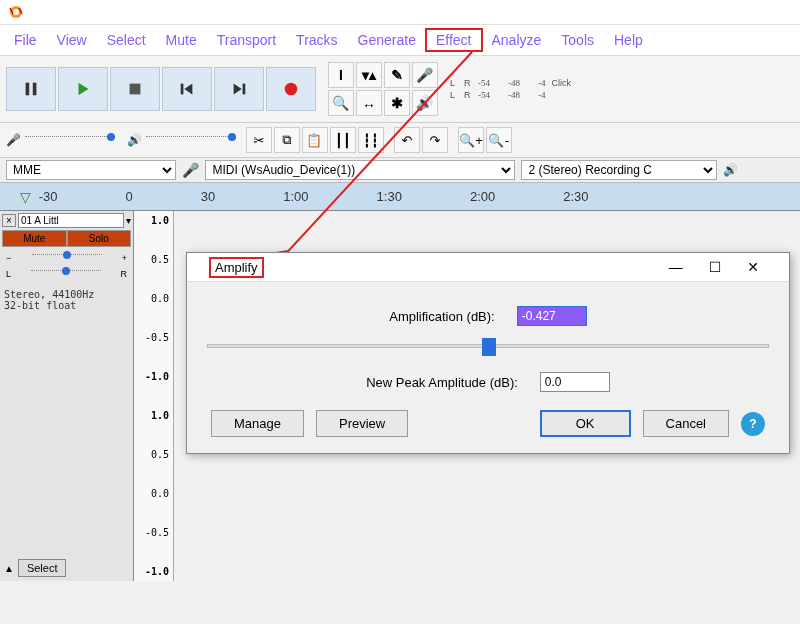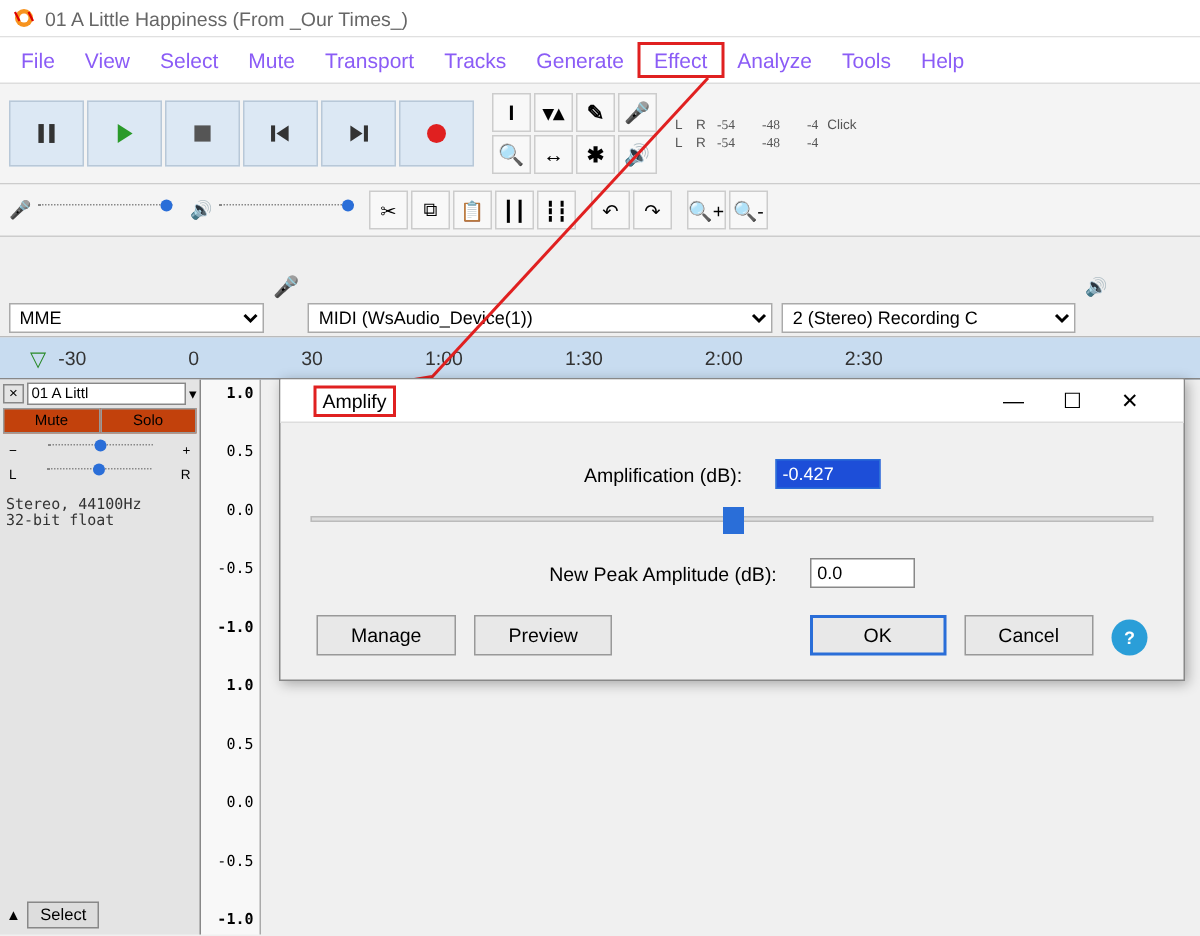--- a/index.html
+++ b/index.html
@@ -30,21 +30,21 @@
 .toolbar2 { display: flex; align-items: center; padding: 4px 6px; background: #f4f4f4; border-bottom: 1px solid #ccc; gap: 10px; }
 .microw { display: flex; align-items: center; gap: 4px; }
 .sliderdots { width: 90px; height: 8px; border-top: 1px dotted #888; position: relative; }
 .sliderdots::after { content:''; position:absolute; width:8px; height:8px; background:#2a6ed8; border-radius:50%; top:-4px; }
 .sliderdots.right::after { right: 0; }
 .sliderdots.center::after { left: 45%; }
 .editgrid { display: flex; gap: 2px; }
 .editgrid .eg { width: 26px; height: 26px; border: 1px solid #ccc; background:#f8f8f8; display:flex; align-items:center; justify-content:center; cursor:pointer; font-size:13px; }
 
 .devicebar { display:flex; align-items:center; padding:2px 6px; background:#efefef; border-bottom:1px solid #bbb; gap:6px; }
-.devicebar select { font-size:12px; padding:1px 2px; background:#fff; border:1px solid #aaa;margin-top:42px; }
+.devicebar select { font-size:12px; padding:1px 2px; background:#fff; border:1px solid #aaa; }
 .devicebar .micicon { font-size:14px; }
 
 .timeline { display:flex; align-items:center; background:#c8dcf0; border-bottom:1px solid #888; height:28px; padding-left:20px; position:relative; }
 .timeline .tri { color:#2a8a2a; font-size:14px; margin-right:8px; }
 .timeline .ticks { display:flex; gap:68px; color:#333; font-size:13px; font-weight:500; }
 
 .track { display:flex; height:370px; }
 .trackhead { width:134px; background:#e4e4e4; border-right:1px solid #888; padding:2px; font-size:10px; }
 .trackhead .toprow { display:flex; align-items:center; gap:2px; }
 .trackhead .x { border:1px solid #888; width:14px; text-align:center; cursor:pointer; }
@@ -65,43 +65,42 @@
 .wavefill.top { top:0; bottom:auto; background:linear-gradient(to bottom, #2020c0 0%, #3030d0 40%, transparent 100%); }
 
 .dialog { position:absolute; left:186px; top:252px; width:604px; background:#f0f0f0; border:1px solid #888; box-shadow:2px 2px 8px rgba(0,0,0,0.3); }
 .dialog .dtitle { display:flex; align-items:center; justify-content:space-between; padding:4px 24px; background:#fff; border-bottom:1px solid #ddd; }
 .dialog .dtitle .name { outline:2px solid #e02020; padding:1px 4px; font-size:13px; }
 .dialog .dtitle .wbtns { display:flex; gap:14px; font-size:14px; }
 .dialog .dtitle .wbtns span { cursor:pointer; padding:2px 6px; }
 .dialog .body { padding:24px 20px 16px; }
 .dialog .row { display:flex; align-items:center; justify-content:center; gap:22px; margin-bottom:18px; font-size:13px; }
 .dialog .row input[type=text] { width:70px; padding:2px 4px; border:1px solid #2a6ed8; font-size:12px; text-align:left; }
-.dialog .row input.sel { background:#1d4ed8; color:#fff; }
+.dialog .row input.sel { background:#8b5cf6; color:#fff; }
 .dialog .sliderbar { width:100%; height:4px; background:#ddd; border:1px solid #bbb; position:relative; margin-bottom:24px; }
 .dialog .sliderbar .thumb { position:absolute; left:49%; top:-7px; width:14px; height:18px; background:#2a6ed8; }
 .dialog .row input.plain { border:1px solid #888; background:#fff; }
 .dialog .chk { display:flex; align-items:center; justify-content:center; gap:4px; font-size:13px; margin-bottom:20px; }
-.dialog .btnrow { display:flex; align-items:flex-end; gap:12px; padding:0 4px; }
+.dialog .btnrow { display:flex; align-items:center; gap:12px; padding:0 4px; }
 .dialog .btnrow button { padding:5px 22px; font-size:13px; background:#e8e8e8; border:1px solid #999; cursor:pointer; }
 .dialog .btnrow button.primary { border:2px solid #2a6ed8; padding:4px 34px; }
 .dialog .btnrow .help { width:24px; height:24px; border-radius:50%; background:#2a9ed8; color:#fff; display:flex; align-items:center; justify-content:center; font-weight:bold; cursor:pointer; margin-left:auto; }
 .dialog .btnrow .spacer { flex:1; }
 
 svg.annoline { position:absolute; left:0; top:0; pointer-events:none; }
 </style>
 </head>
 <body>
 
 <div class="titlebar">
   <svg class="logo" viewBox="0 0 16 16">
       <circle cx="8" cy="8" r="6" fill="#f7931e"></circle>
       <circle cx="8" cy="8" r="3" fill="#fff"></circle>
       <path d="M2 4 L5 10 M11 4 L14 10" stroke="#d00" stroke-width="1.5"></path>
     </svg>
-  <span class="title">01 A Little Happiness (From _Our Times_)</span>
 </div>
 
 <div class="menubar">
   <span class="mitem">File</span>
   <span class="mitem">View</span>
   <span class="mitem">Select</span>
   <span class="mitem">Mute</span>
   <span class="mitem">Transport</span>
   <span class="mitem">Tracks</span>
   <span class="mitem">Generate</span>

